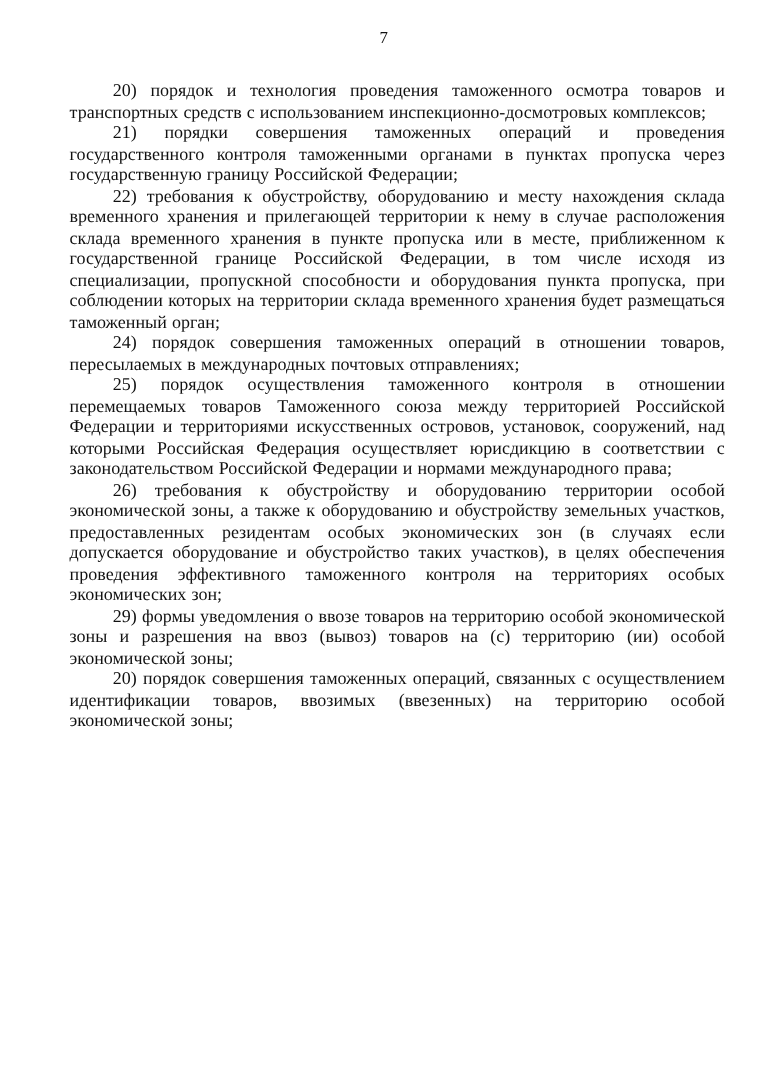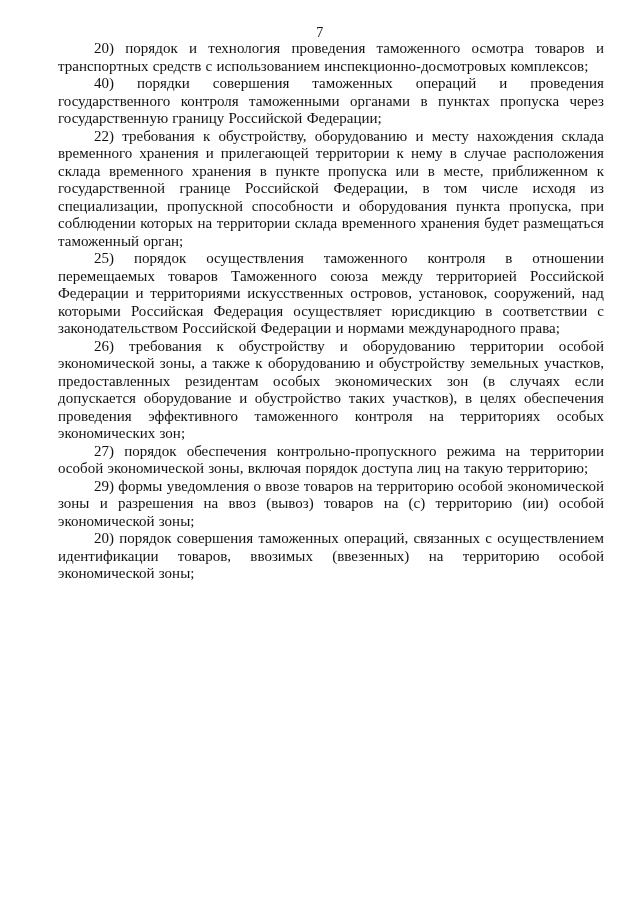--- a/index.html
+++ b/index.html
@@ -21,42 +21,42 @@
     top: 25px;
     left: 0;
     width: 100%;
     text-align: center;
     font-size: 14px;
     letter-spacing: 0.5px;
     color: #111111;
   }
   .content {
     position: absolute;
-    top: 40px;
+    top: 68px;
     left: 58px;
     width: 546px;
     font-size: 15px;
     line-height: 17.5px;
     text-align: justify;
   }
   .content p {
     margin: 0;
     padding: 0;
     text-indent: 36px;
     word-spacing: 0.5px;
   }
 </style>
 </head>
 <body>
 
 <div class="page">
   <div class="page-number">7</div>
   <div class="content" id="paragraph-container">
       <p>20) порядок и технология проведения таможенного осмотра товаров и транспортных средств с использованием инспекционно-досмотровых комплексов;</p>
-      <p>40) порядки совершения таможенных операций и проведения государственного контроля таможенными органами в пунктах пропуска через государственную границу Российской Федерации;</p>
+      <p>21) порядки совершения таможенных операций и проведения государственного контроля таможенными органами в пунктах пропуска через государственную границу Российской Федерации;</p>
       <p>22) требования к обустройству, оборудованию и месту нахождения склада временного хранения и прилегающей территории к нему в случае расположения склада временного хранения в пункте пропуска или в месте, приближенном к государственной границе Российской Федерации, в том числе исходя из специализации, пропускной способности и оборудования пункта пропуска, при соблюдении которых на территории склада временного хранения будет размещаться таможенный орган;</p>
+      <p>24) порядок совершения таможенных операций в отношении товаров, пересылаемых в международных почтовых отправлениях;</p>
       <p>25) порядок осуществления таможенного контроля в отношении перемещаемых товаров Таможенного союза между территорией Российской Федерации и территориями искусственных островов, установок, сооружений, над которыми Российская Федерация осуществляет юрисдикцию в соответствии с законодательством Российской Федерации и нормами международного права;</p>
       <p>26) требования к обустройству и оборудованию территории особой экономической зоны, а также к оборудованию и обустройству земельных участков, предоставленных резидентам особых экономических зон (в случаях если допускается оборудование и обустройство таких участков), в целях обеспечения проведения эффективного таможенного контроля на территориях особых экономических зон;</p>
-      <p>27) порядок обеспечения контрольно-пропускного режима на территории особой экономической зоны, включая порядок доступа лиц на такую территорию;</p>
       <p>29) формы уведомления о ввозе товаров на территорию особой экономической зоны и разрешения на ввоз (вывоз) товаров на (с) территорию (ии) особой экономической зоны;</p>
       <p>20) порядок совершения таможенных операций, связанных с осуществлением идентификации товаров, ввозимых (ввезенных) на территорию особой экономической зоны;</p>
     </div>
 </div>
 
 </body></html>

